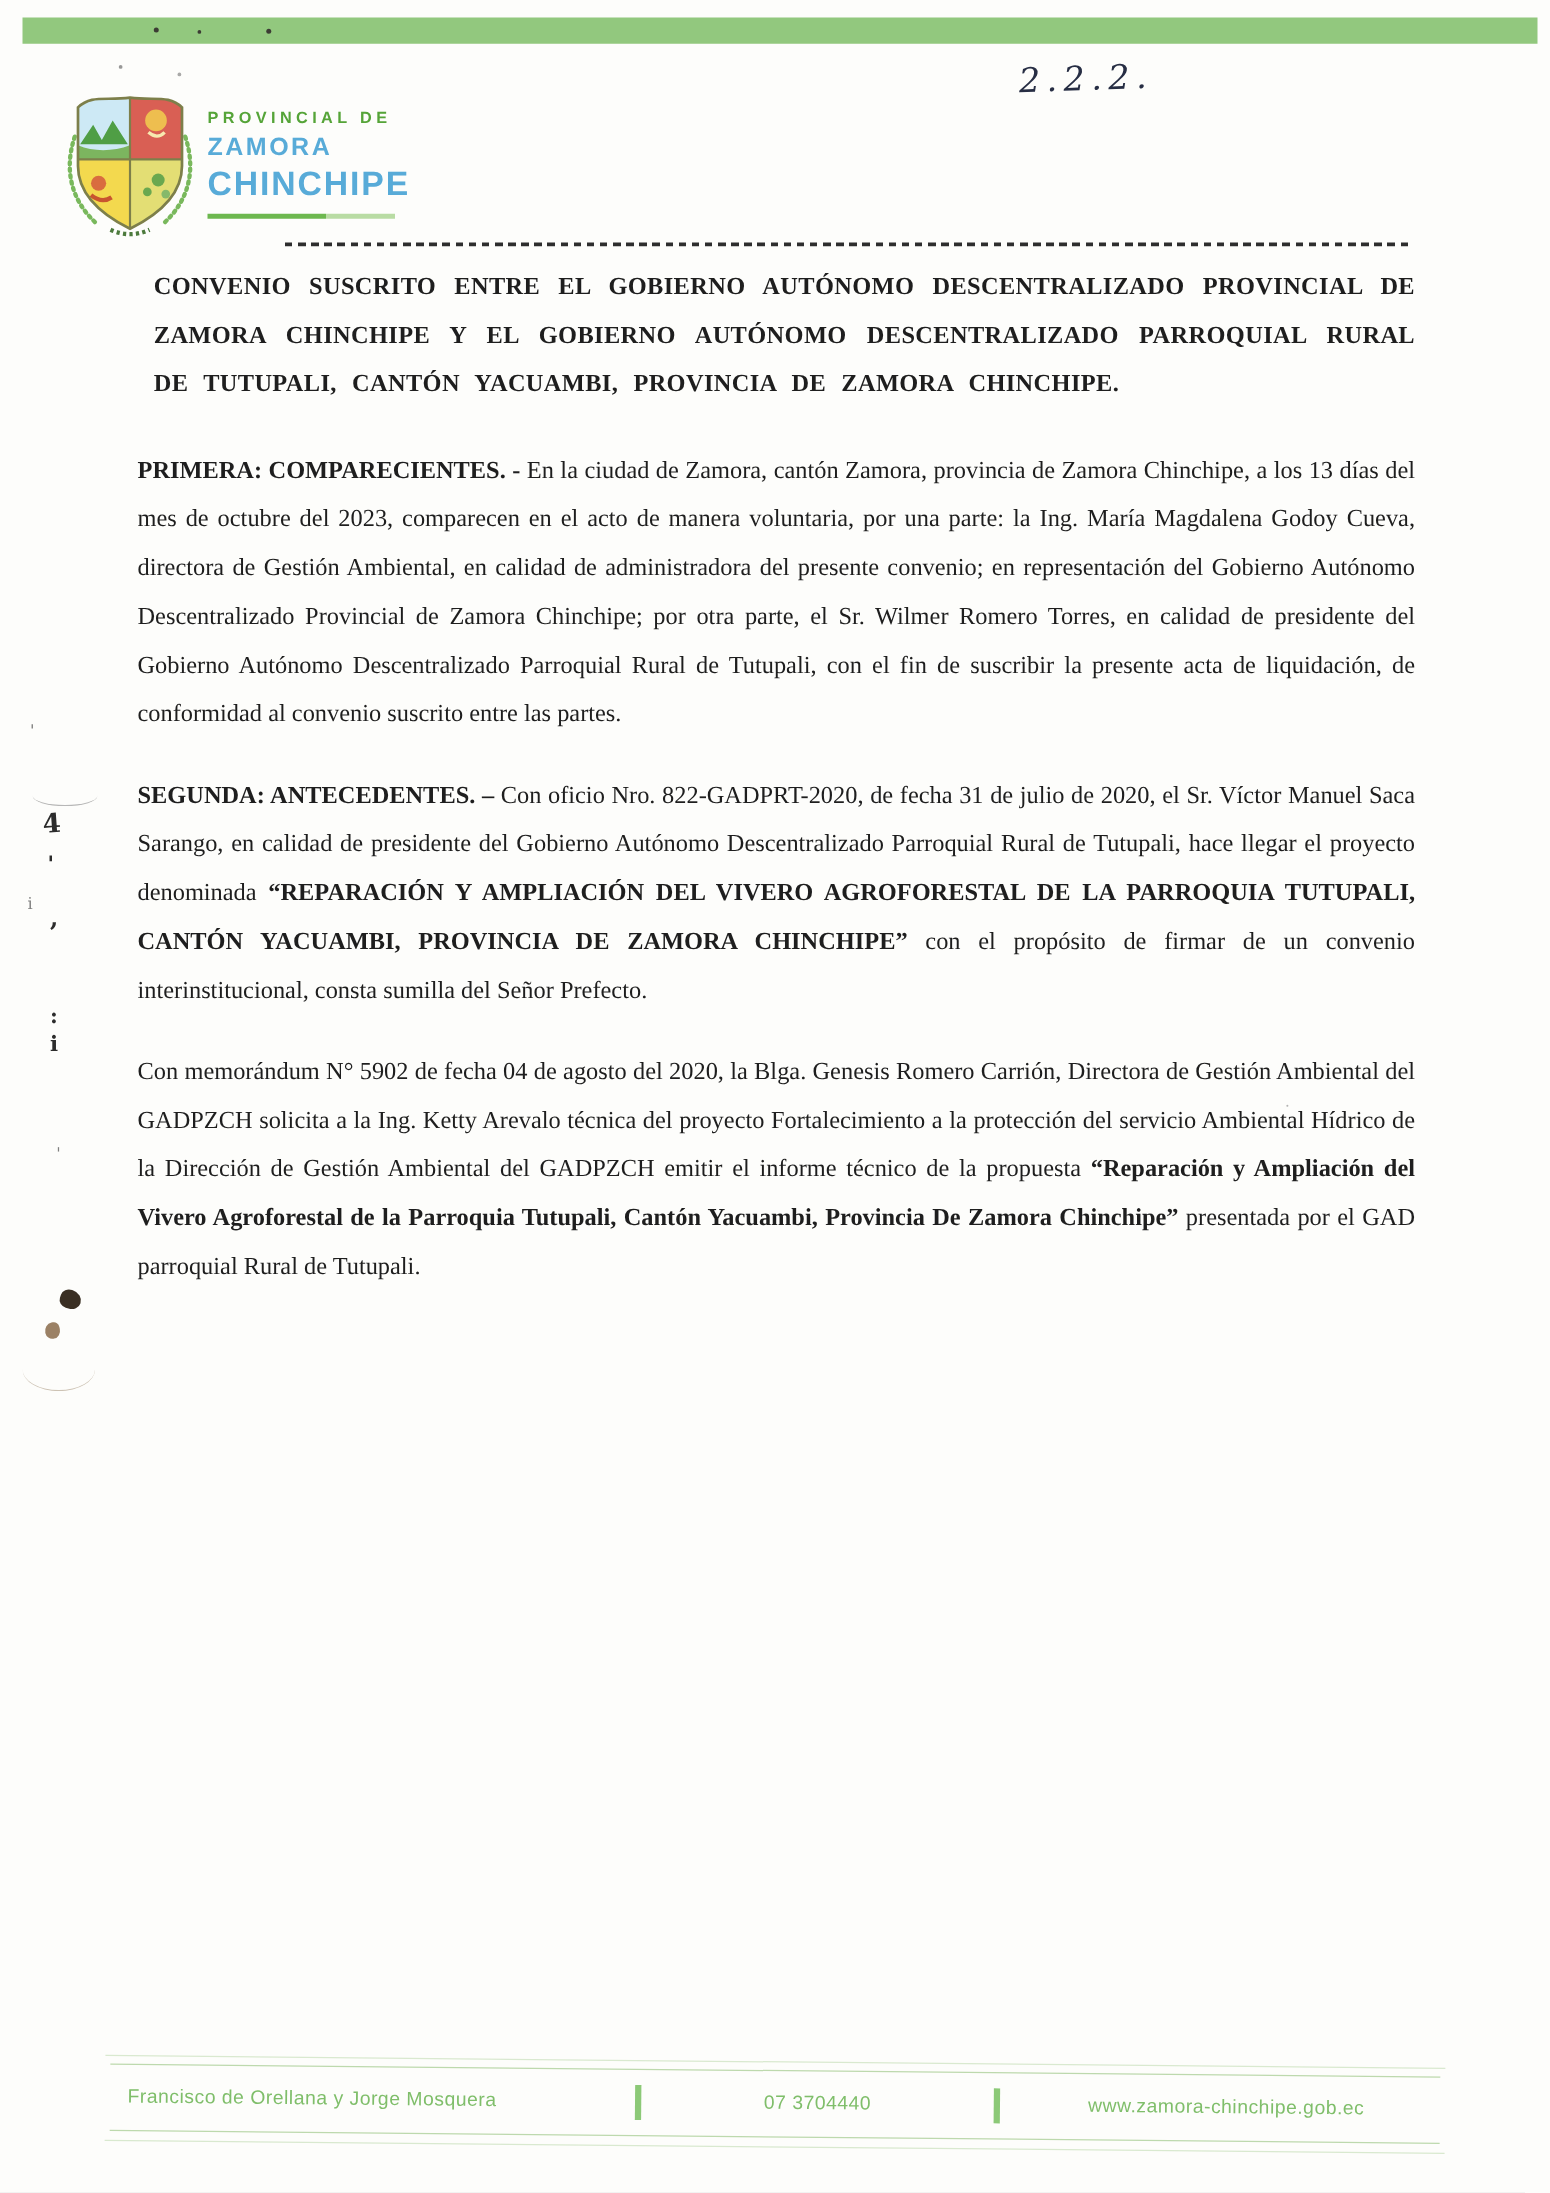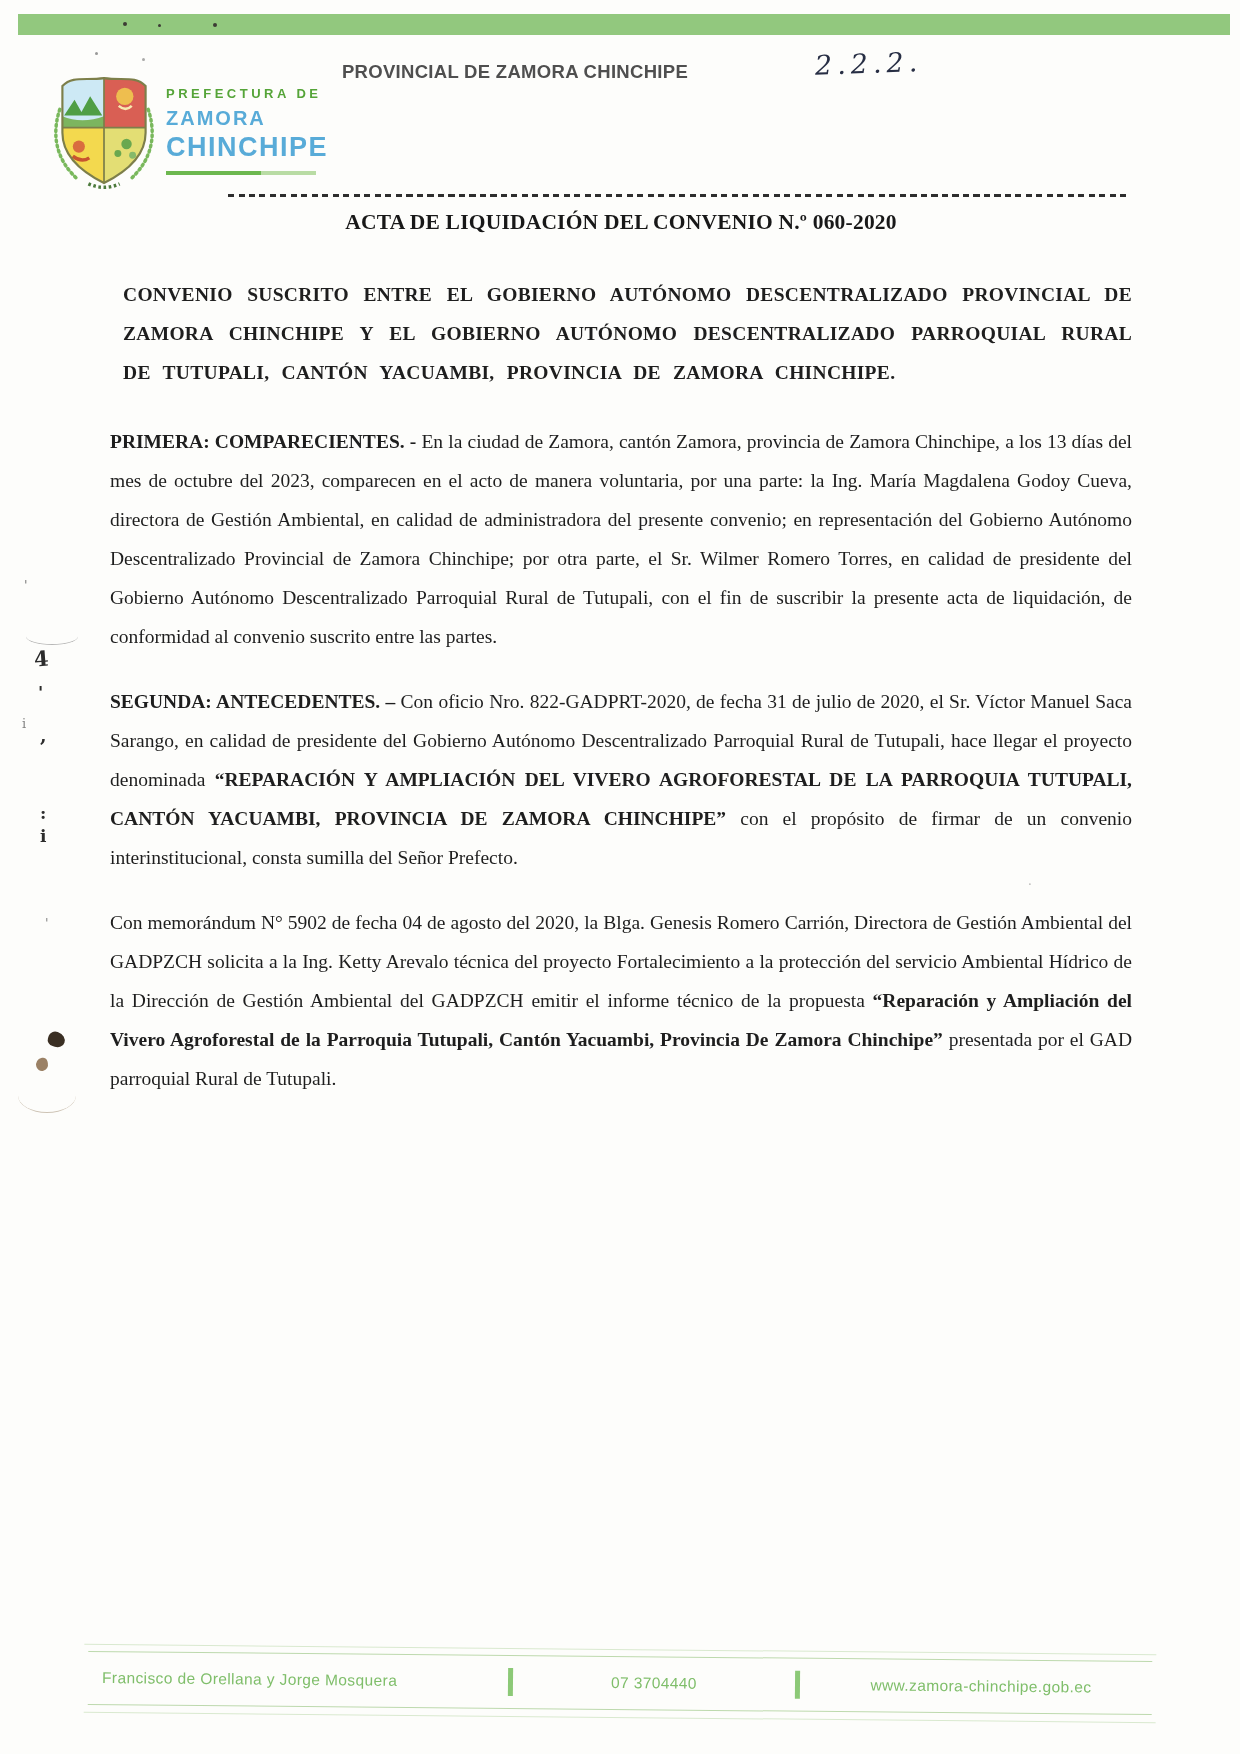--- a/index.html
+++ b/index.html
@@ -128,38 +128,36 @@
           <circle cx="86" cy="85" r="6" fill="#6aa84f"></circle>
           <circle cx="76" cy="96" r="4" fill="#6aa84f"></circle>
           <circle cx="93" cy="98" r="4" fill="#86b96a"></circle>
         </g>
         <path d="M12,18 C24,6 38,12 60,9 C82,12 96,6 108,18 L108,72 C108,98 88,116 60,130 C32,116 12,98 12,72 Z" fill="none" stroke="#7d7f4a" stroke-width="2.5"></path>
         <line x1="60" y1="9" x2="60" y2="130" stroke="#7d7f4a" stroke-width="2"></line>
         <line x1="12" y1="66" x2="108" y2="66" stroke="#7d7f4a" stroke-width="2"></line>
         <path d="M42,131 q18 8 36 0" fill="none" stroke="#4c7a3c" stroke-width="4" stroke-dasharray="3 3"></path>
       </svg>
       <div class="logo-text">
-        <div class="logo-prefix">PREFECTURA DE</div>
+        <div class="logo-prefix">PROVINCIAL DE</div>
         <div class="logo-name1">ZAMORA</div>
         <div class="logo-name2">CHINCHIPE</div>
         <div class="logo-underline"></div>
       </div>
     </div>
 
     <div class="org-title">
-      <div>PROVINCIAL DE ZAMORA CHINCHIPE</div>
     </div>
 
     <div class="handwritten">2.2.2.</div>
   </div>
 
   <div class="dotted-sep"></div>
 
   <div class="content">
-    <h1 class="doc-title">ACTA DE LIQUIDACIÓN DEL CONVENIO N.º 060-2020</h1>
     <div id="doc-body">
         <p class="para intro"><span class="b">CONVENIO SUSCRITO ENTRE EL GOBIERNO AUTÓNOMO DESCENTRALIZADO PROVINCIAL DE ZAMORA CHINCHIPE Y EL GOBIERNO AUTÓNOMO DESCENTRALIZADO PARROQUIAL RURAL DE TUTUPALI, CANTÓN YACUAMBI, PROVINCIA DE ZAMORA CHINCHIPE.</span></p>
         <p class="para"><span class="b">PRIMERA: COMPARECIENTES. - </span><span>En la ciudad de Zamora, cantón Zamora, provincia de Zamora Chinchipe, a los 13 días del mes de octubre del 2023, comparecen en el acto de manera voluntaria, por una parte: la Ing. María Magdalena Godoy Cueva, directora de Gestión Ambiental, en calidad de administradora del presente convenio; en representación del Gobierno Autónomo Descentralizado Provincial de Zamora Chinchipe; por otra parte, el Sr. Wilmer Romero Torres, en calidad de presidente del Gobierno Autónomo Descentralizado Parroquial Rural de Tutupali, con el fin de suscribir la presente acta de liquidación, de conformidad al convenio suscrito entre las partes.</span></p>
         <p class="para"><span class="b">SEGUNDA: ANTECEDENTES. – </span><span>Con oficio Nro. 822-GADPRT-2020, de fecha 31 de julio de 2020, el Sr. Víctor Manuel Saca Sarango, en calidad de presidente del Gobierno Autónomo Descentralizado Parroquial Rural de Tutupali, hace llegar el proyecto denominada </span><span class="b">“REPARACIÓN Y AMPLIACIÓN DEL VIVERO AGROFORESTAL DE LA PARROQUIA TUTUPALI, CANTÓN YACUAMBI, PROVINCIA DE ZAMORA CHINCHIPE”</span><span> con el propósito de firmar de un convenio interinstitucional, consta sumilla del Señor Prefecto.</span></p>
         <p class="para"><span>Con memorándum N° 5902 de fecha 04 de agosto del 2020, la Blga. Genesis Romero Carrión, Directora de Gestión Ambiental del GADPZCH solicita a la Ing. Ketty Arevalo técnica del proyecto Fortalecimiento a la protección del servicio Ambiental Hídrico de la Dirección de Gestión Ambiental del GADPZCH emitir el informe técnico de la propuesta </span><span class="b">“Reparación y Ampliación del Vivero Agroforestal de la Parroquia Tutupali, Cantón Yacuambi, Provincia De Zamora Chinchipe”</span><span> presentada por el GAD parroquial Rural de Tutupali.</span></p>
       </div>
   </div>
 
   <span class="ink m-tick">'</span>
   <div class="ink m-arc1"></div>

